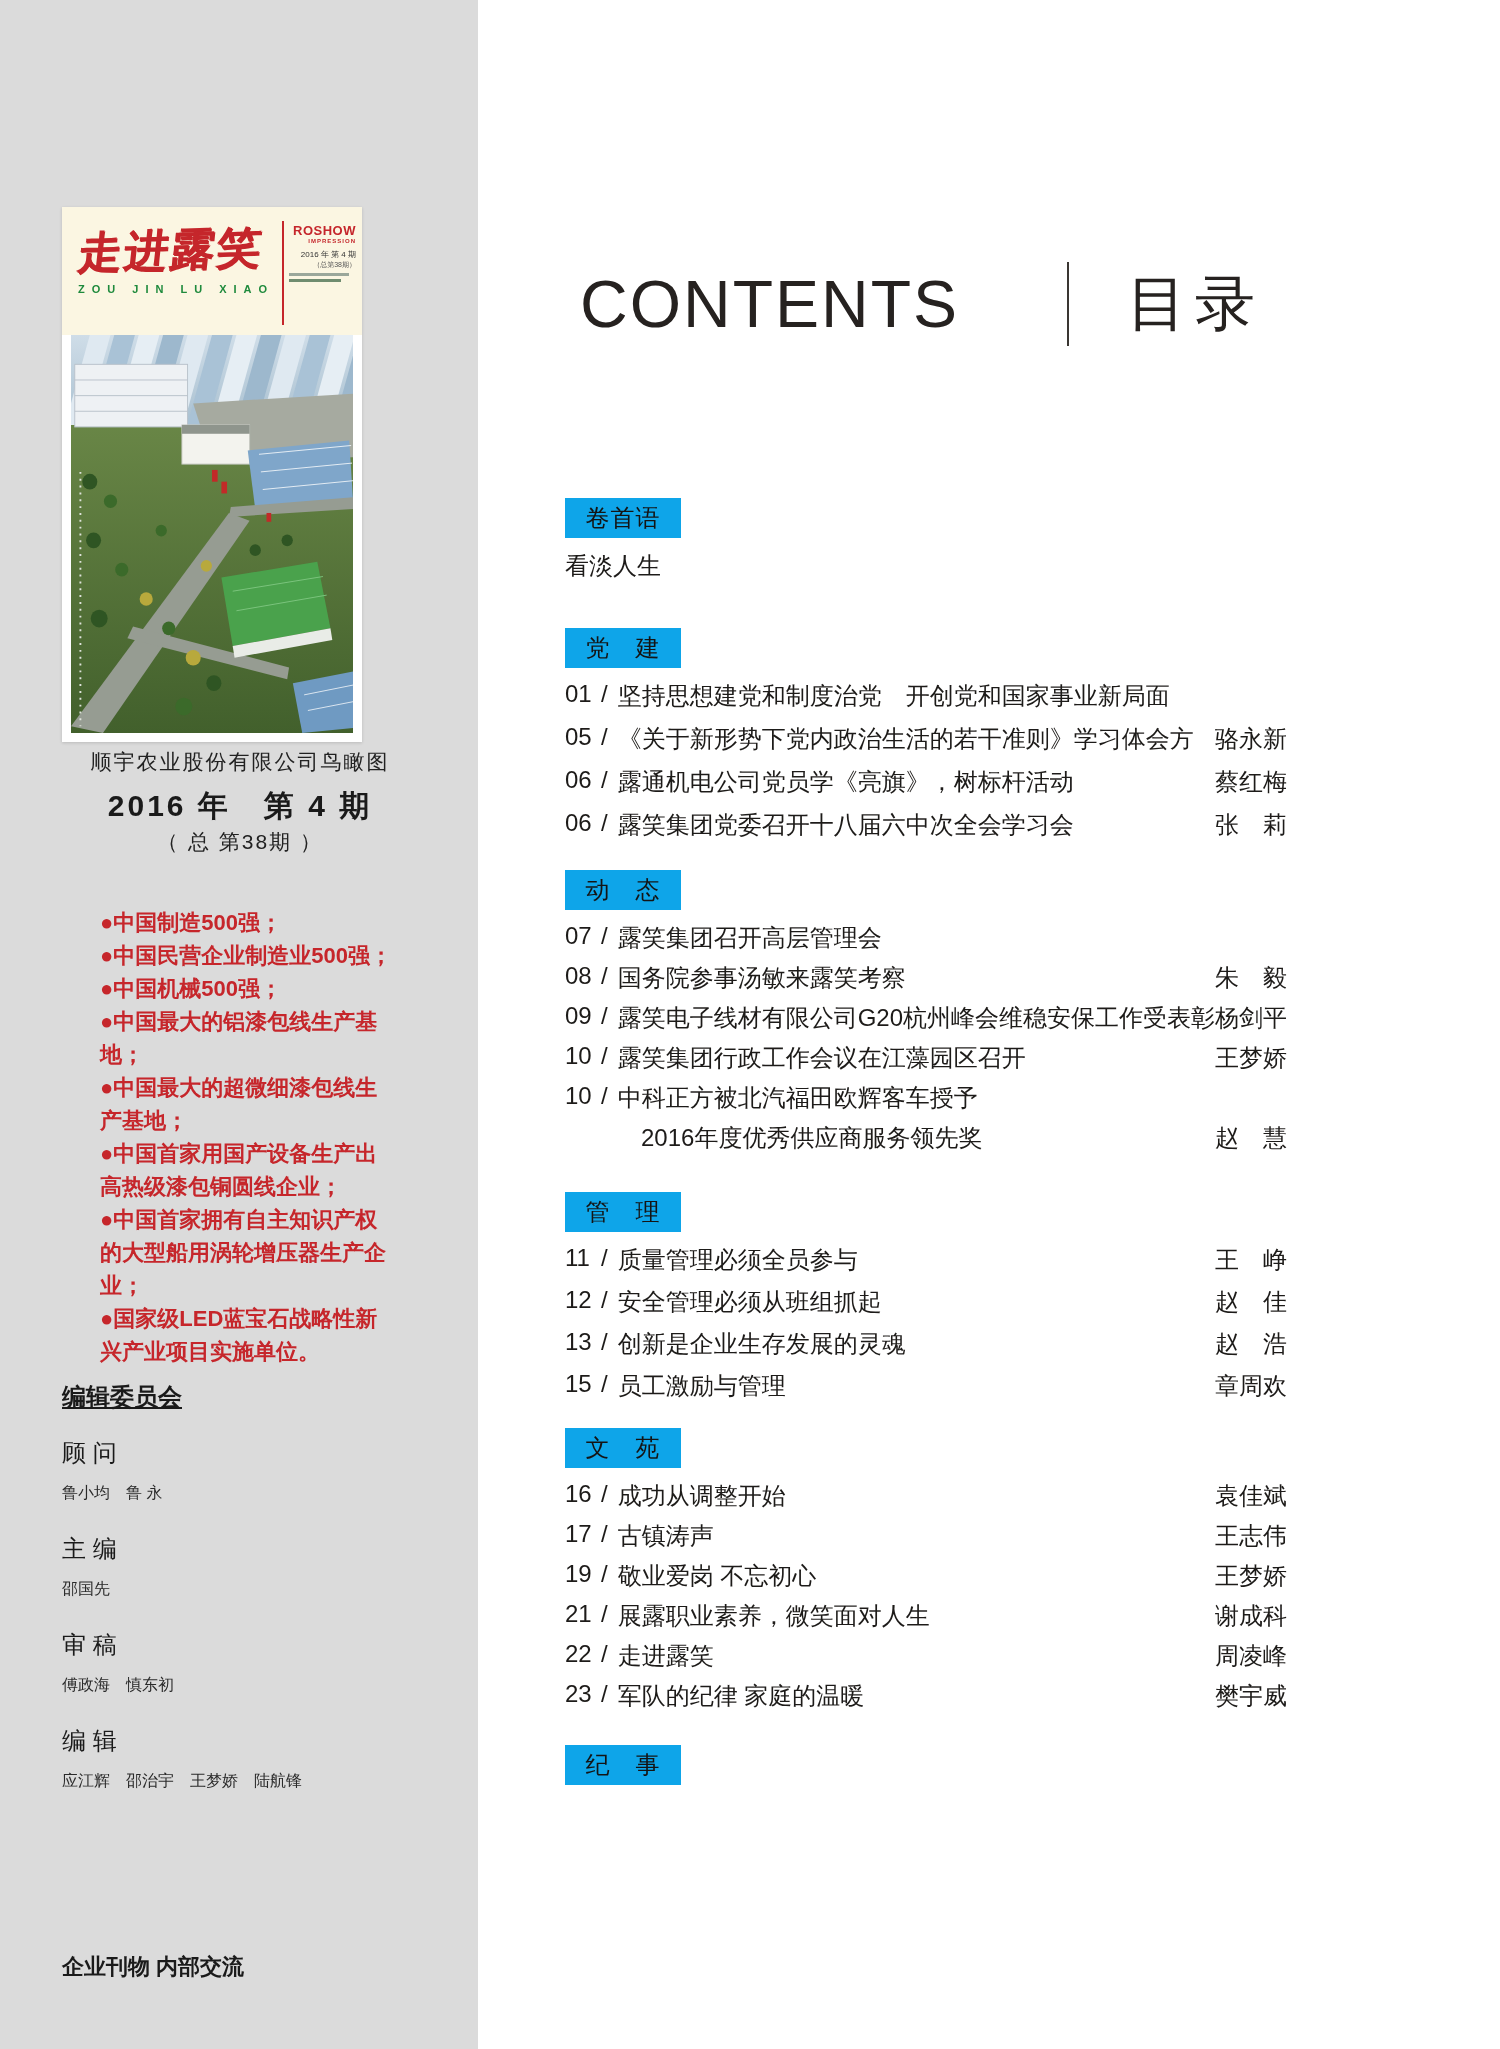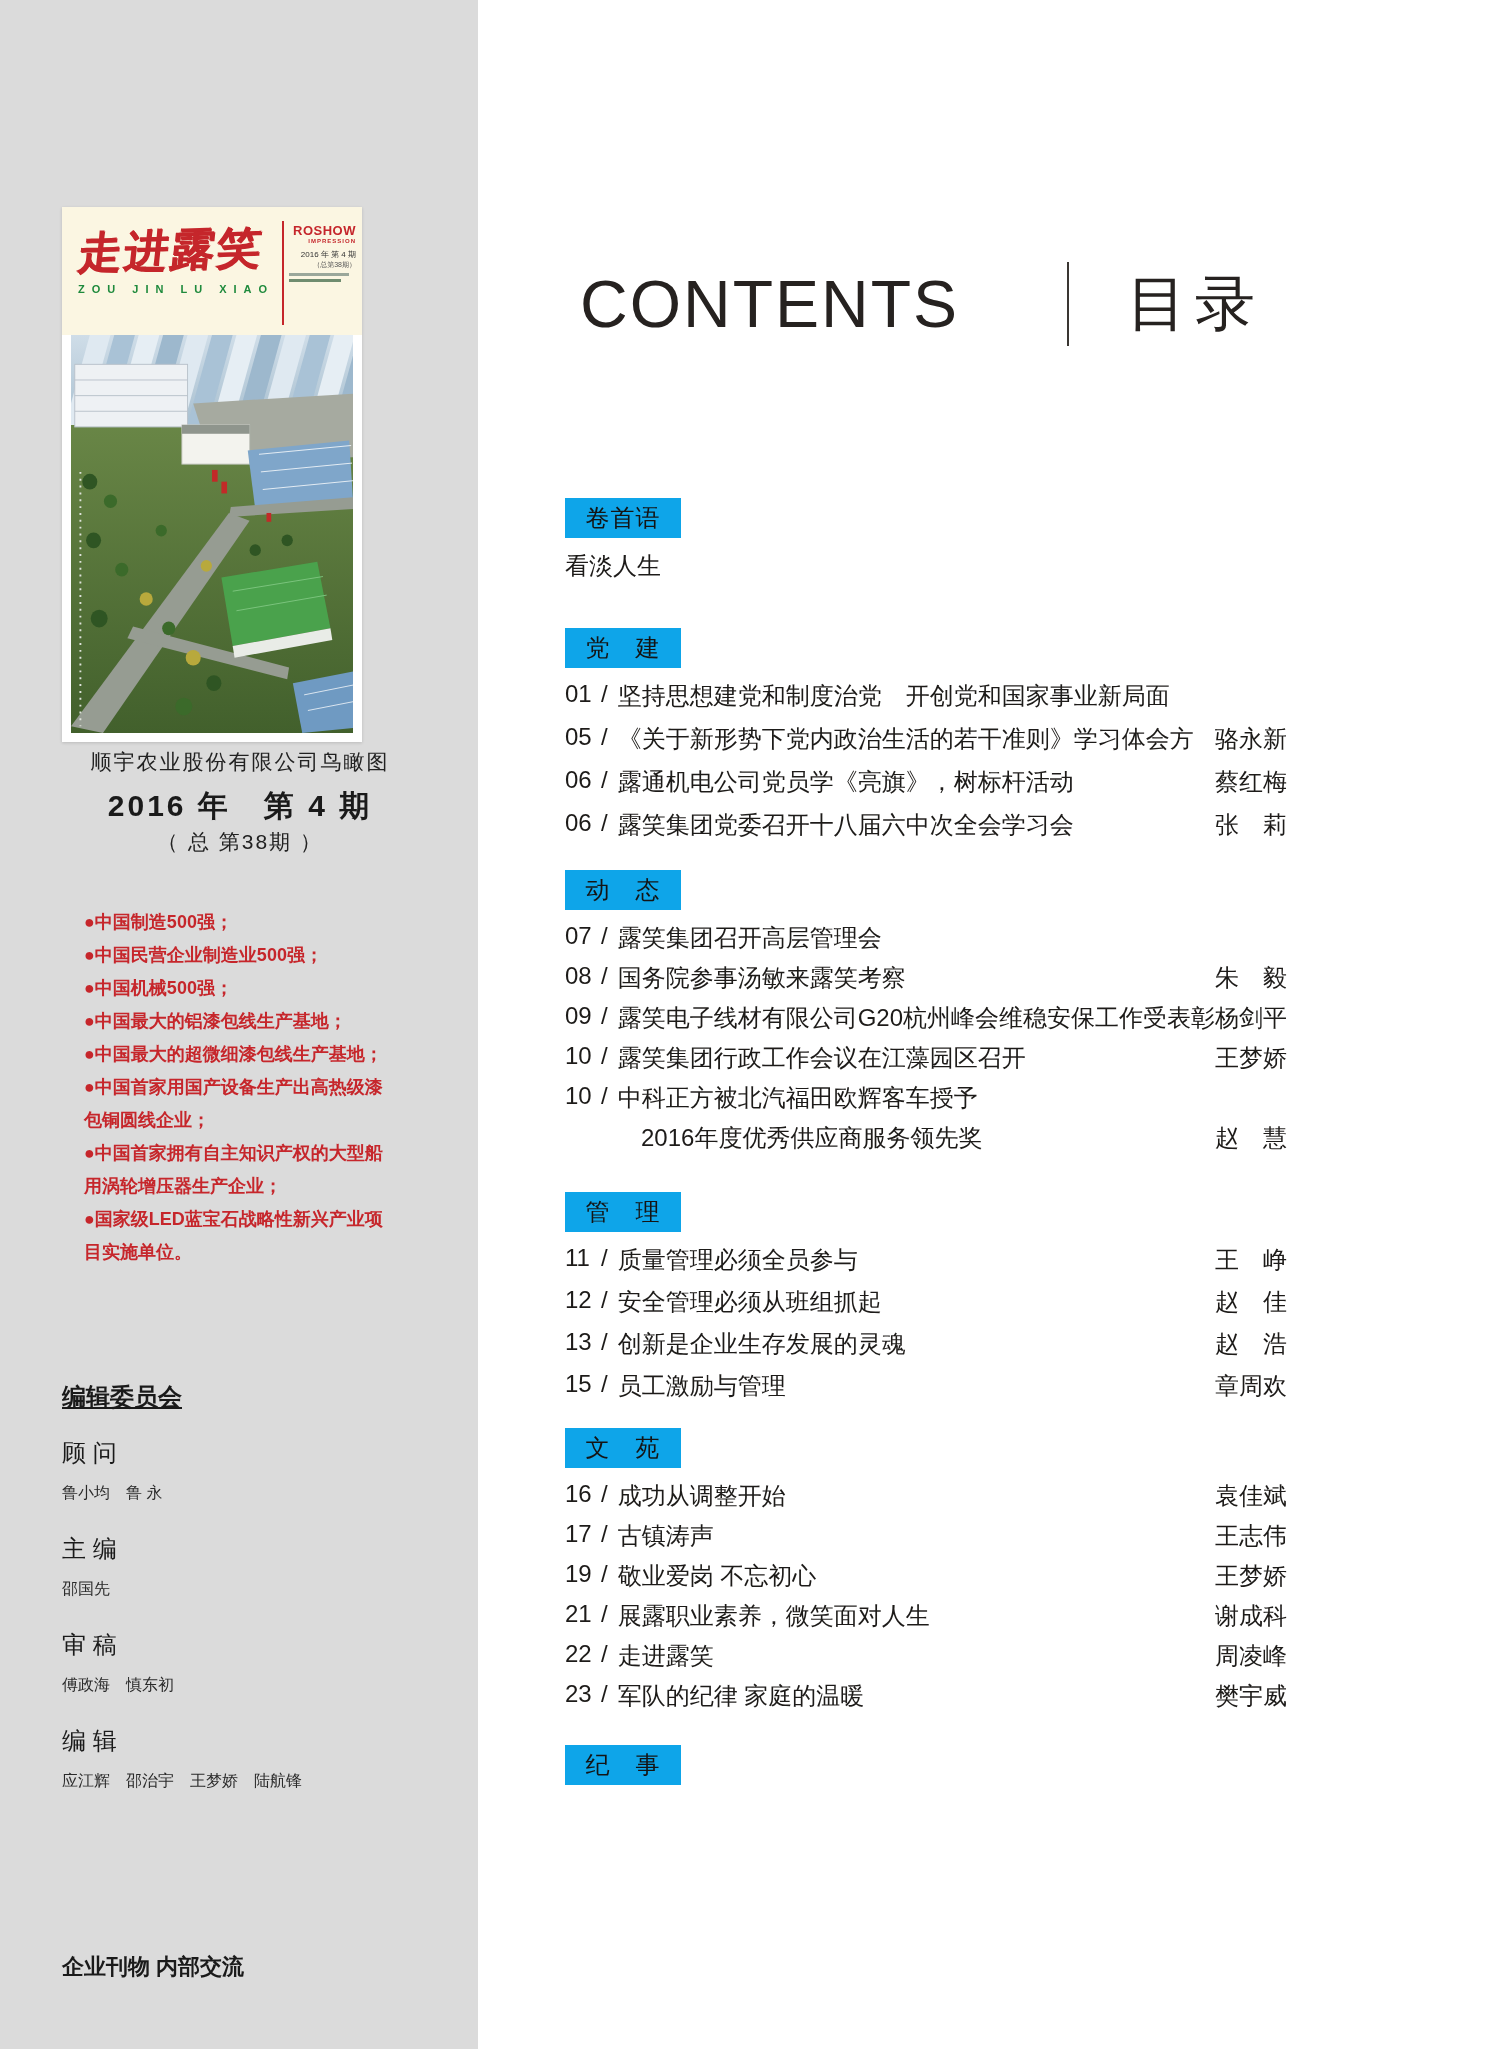--- a/index.html
+++ b/index.html
@@ -25,21 +25,21 @@
   .microbar { height:3px; background:#9aa79a; margin-top:3px; width:60px; }
   .microbar.m2 { width:52px; background:#6f8c6f; }
   .cover-photo-wrap { position:absolute; left:9px; right:9px; top:128px; bottom:9px; overflow:hidden; }
   .cover-photo-wrap svg { display:block; width:100%; height:100%; }
 
   .side-caption { position:absolute; left:45px; top:748px; width:390px; text-align:center; font-size:21px; color:#222; letter-spacing:2px; }
   .side-issue   { position:absolute; left:45px; top:786px; width:390px; text-align:center; font-size:30px; font-weight:700; color:#1a1a1a; letter-spacing:3px; }
   .side-issue-sub { position:absolute; left:45px; top:828px; width:390px; text-align:center; font-size:21px; color:#222; letter-spacing:2px; }
 
   .highlights { position:absolute; left:84px; top:906px; width:314px; list-style:none; }
-  .highlights li { font-size:18px; line-height:33px; font-weight:600; color:#c6262b; }
+  .highlights li { font-size:22px; line-height:33px; font-weight:600; color:#c6262b;margin-left:16px; }
 
   .committee { position:absolute; left:62px; top:1382px; width:340px; }
   .committee-heading { font-size:24px; font-weight:700; color:#1a1a1a; line-height:30px;text-decoration:underline; }
   .committee .role { margin-top:26px; font-size:24px; font-weight:400; color:#1a1a1a; line-height:30px; }
   .committee .names { margin-top:10px; font-size:16px; color:#2a2a2a; line-height:30px; }
 
   .side-footnote { position:absolute; left:62px; top:1952px; font-size:22px; font-weight:700; color:#1a1a1a; }
 
   
   #main { position:absolute; left:565px; top:0; width:722px; height:1503px; }

